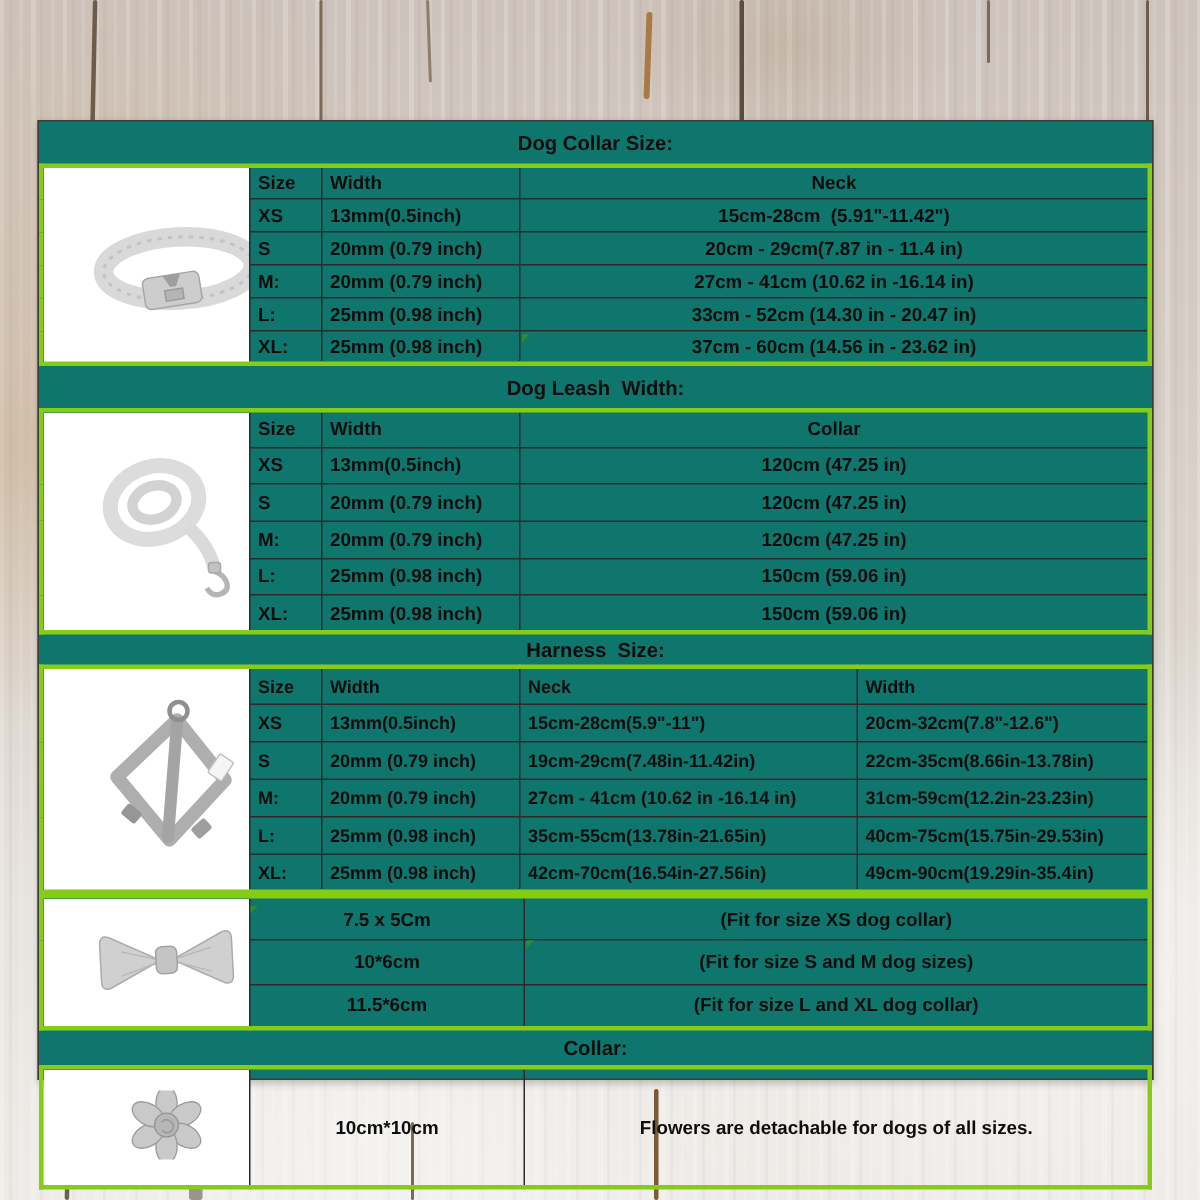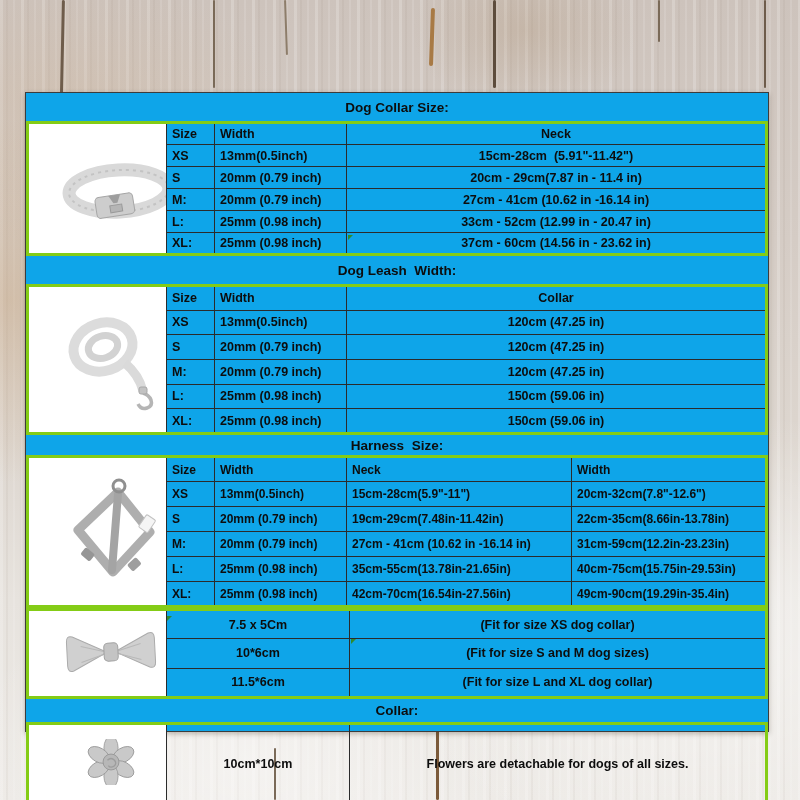--- a/index.html
+++ b/index.html
@@ -13,22 +13,22 @@
       radial-gradient(420px 300px at 690px 630px, rgba(255,255,255,0.55), transparent 75%),
       radial-gradient(380px 260px at 250px 760px, rgba(255,255,255,0.45), transparent 75%),
       repeating-linear-gradient(90deg,
         rgba(255,255,255,0.20) 0 3px, rgba(0,0,0,0) 3px 6px,
         rgba(112,92,75,0.06) 6px 8px, rgba(0,0,0,0) 8px 13px,
         rgba(255,255,255,0.12) 13px 15px, rgba(0,0,0,0) 15px 21px),
       linear-gradient(180deg,#cdc3bc 0%,#d5ccc5 30%,#ddd6cf 55%,#e7e3de 75%,#edeae6 100%);
   }
   .seam{position:absolute;border-radius:2px;}
   .panel{
-    position:absolute;left:25px;top:92px;width:744px;height:640px;
-    background:#0ea5e9;border:1px solid #3c3c3c;box-sizing:border-box;
+    position:absolute;left:25px;top:80px;width:744px;height:640px;
+    background:#0f766e;border:1px solid #3c3c3c;box-sizing:border-box;
     box-shadow:0 2px 5px rgba(60,45,30,0.30);
   }
   .section-title{
     display:flex;align-items:center;justify-content:center;
     font-weight:bold;font-size:13.5px;color:#0d0d0d;white-space:pre;
   }
   .t28{height:28px}.t27{height:20px}.t25{height:25px}.t23{height:23px}
   table{
     width:100%;border-collapse:collapse;table-layout:fixed;
     border:3px solid #84cc16;
@@ -102,21 +102,21 @@
       <td class="c-center">20cm - 29cm(7.87 in - 11.4 in)</td>
     </tr>
     <tr>
       <td class="c-left">M:</td>
       <td class="c-left">20mm (0.79 inch)</td>
       <td class="c-center">27cm - 41cm (10.62 in -16.14 in)</td>
     </tr>
     <tr>
       <td class="c-left">L:</td>
       <td class="c-left">25mm (0.98 inch)</td>
-      <td class="c-center">33cm - 52cm (12.99 in - 20.47 in)</td>
+      <td class="c-center">33cm - 52cm (14.30 in - 20.47 in)</td>
     </tr>
     <tr>
       <td class="c-left">XL:</td>
       <td class="c-left">25mm (0.98 inch)</td>
       <td class="c-center">37cm - 60cm (14.56 in - 23.62 in)</td>
     </tr>
   </tbody>
     </table>
 
   <div class="section-title t28">Dog Leash  Width:</div>

